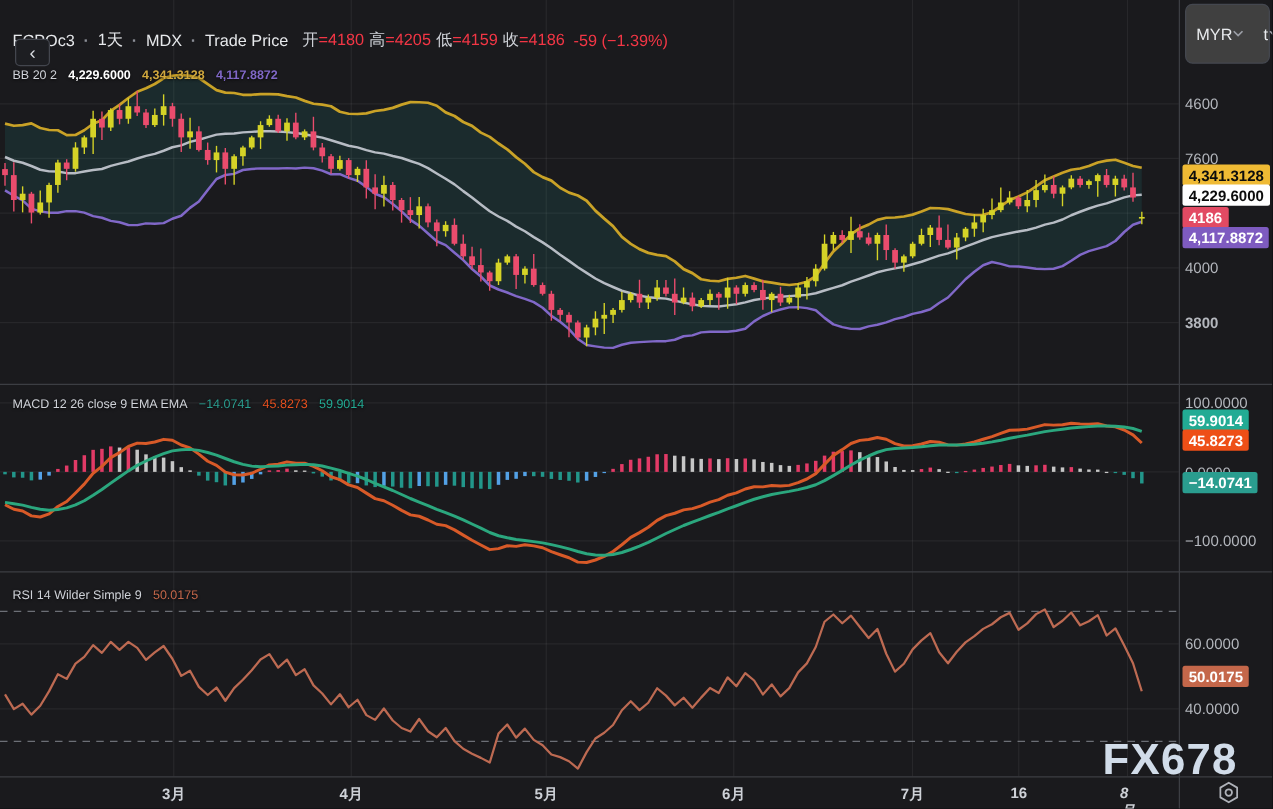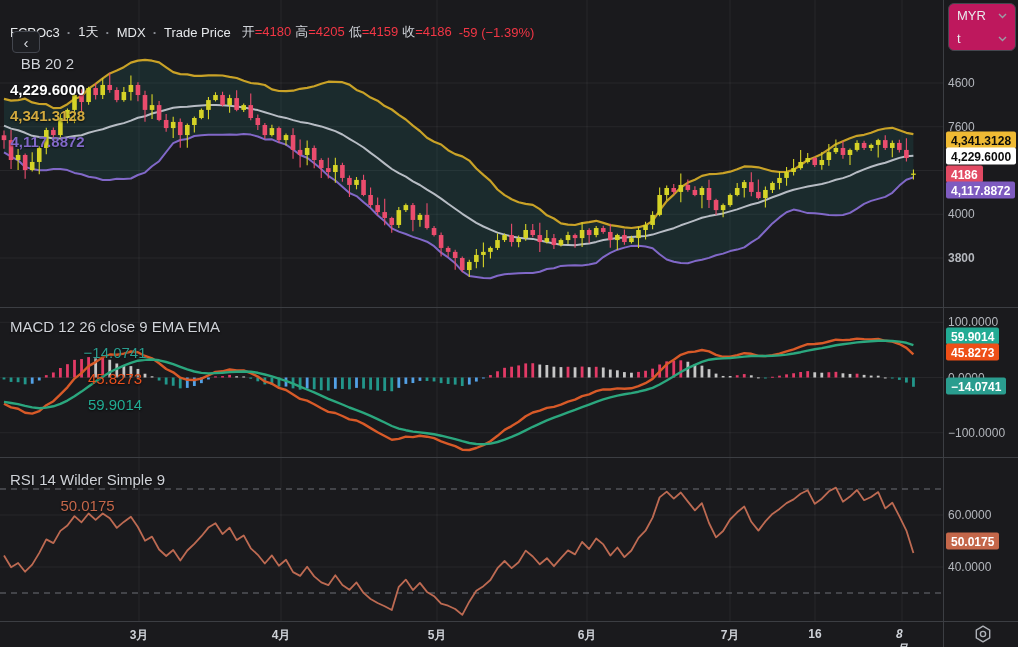--- a/index.html
+++ b/index.html
@@ -9,39 +9,39 @@
   
   .hdr{position:absolute;left:10px;top:8px;height:16px;display:flex;align-items:center;gap:7px;
        font-size:13px;color:#e6e8eb;white-space:nowrap;z-index:30;margin-top:16px;}
   .hdr .dot{color:#8b8e96;font-weight:700;}
   .hdr .red{color:#f23645;}
   .hdr .kv .k{color:#cfd2d8;}
   .hdr .kv .v{color:#f23645;}
   .backbtn{position:absolute;left:12px;top:31px;width:28px;height:22px;background:#1d1e22;
        border:1px solid #43464e;border-radius:4px;color:#d9dce1;font-size:15px;line-height:19px;
        text-align:center;cursor:pointer;z-index:30;padding:0;font-family:inherit;}
-  .indrow{position:absolute;left:10px;display:flex;gap:9px;align-items:center;font-size:15px;
-       color:#cfd2d8;white-space:nowrap;z-index:25;text-shadow:0 1px 2px rgba(0,0,0,.7);flex-direction:column;}
+  .indrow{position:absolute;left:10px;display:flex;gap:9px;align-items:center;font-size:10px;
+       color:#cfd2d8;white-space:nowrap;z-index:25;text-shadow:0 1px 2px rgba(0,0,0,.7);}
   .bbrow{top:55px;}
   .bb-mid{color:#ffffff;font-weight:700;}
   .bb-up{color:#d2a93e;font-weight:600;}
   .bb-low{color:#8168c8;font-weight:600;}
   .macdrow{top:318px;}
   .m-hist{color:#2a9d8f;}
   .m-macd{color:#e8501e;}
   .m-sig{color:#22ab94;}
   .rsirow{top:471px;text-align:center;}
   .r-val{color:#c4674a;}
   
   .tick{position:absolute;left:948px;transform:translateY(-50%);font-size:12px;color:#b4b7bd;z-index:20;}
   .badge{position:absolute;left:946px;transform:translateY(-50%);font-size:12px;font-weight:700;
        padding:1.5px 5px;border-radius:2px;z-index:21;white-space:nowrap;}
   
-  .selbox{position:absolute;left:948px;top:3px;width:66px;height:46px;background:#be185d;
-       border:1px solid #44474f;border-radius:6px;z-index:40;display:flex;flex-direction:column;}
+  .selbox{position:absolute;left:948px;top:3px;width:66px;height:46px;background:#404040;
+       border:1px solid #44474f;border-radius:6px;z-index:40;display:flex;flex-direction:row;}
   .selrow{flex:1;display:flex;align-items:center;justify-content:space-between;
        padding:0 8px;color:#e8eaed;font-size:13px;cursor:pointer;}
   .chev{display:flex;align-items:center;}
   
   .time-axis{position:absolute;left:0;top:622px;width:871px;height:25px;z-index:22;}
   .tlabel{position:absolute;top:5px;transform:translateX(-50%);font-size:12px;font-weight:600;color:#ced1d7;}
   .gearbtn{position:absolute;left:972px;top:2px;width:22px;height:22px;background:transparent;
        border:none;cursor:pointer;padding:0;}
   .watermark{position:absolute;left:882px;top:588px;font-size:35px;font-weight:600;letter-spacing:1px;
        color:#dbe7f4;opacity:.95;z-index:26;}
@@ -574,13 +574,14 @@
     </button>
   <div class="tlabel" style="left: 139px;">3月</div>
       <div class="tlabel" style="left: 281px;">4月</div>
       <div class="tlabel" style="left: 437px;">5月</div>
       <div class="tlabel" style="left: 587px;">6月</div>
       <div class="tlabel" style="left: 730px;">7月</div>
       <div class="tlabel" style="left: 815px;">16</div>
       <div class="tlabel" style="left: 902px; font-style: italic;">8月</div>
     </div>
 
+  <div class="watermark">FX678</div>
 </div>
 
 </body></html>

